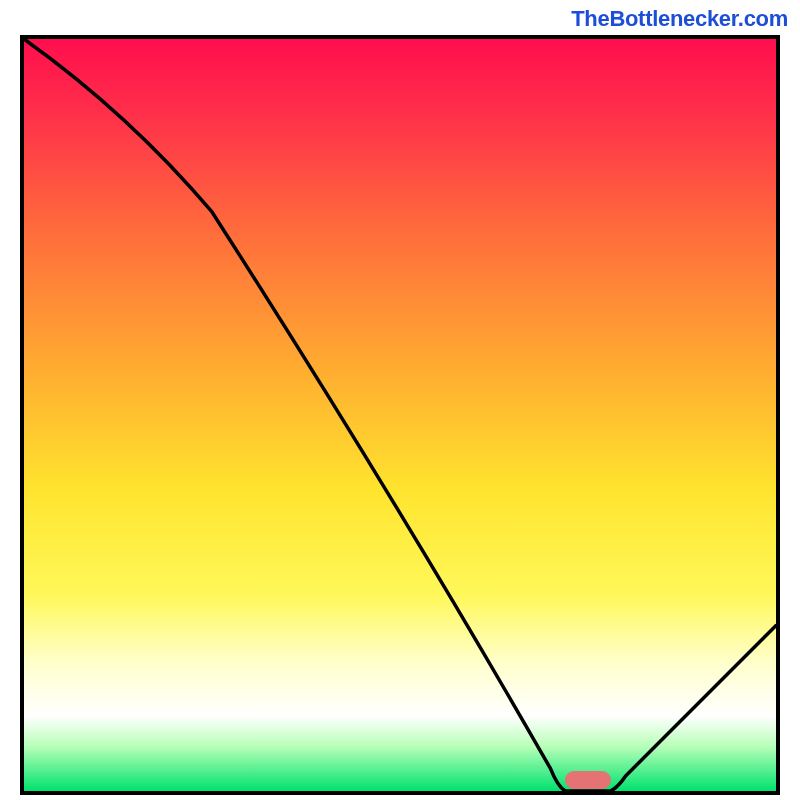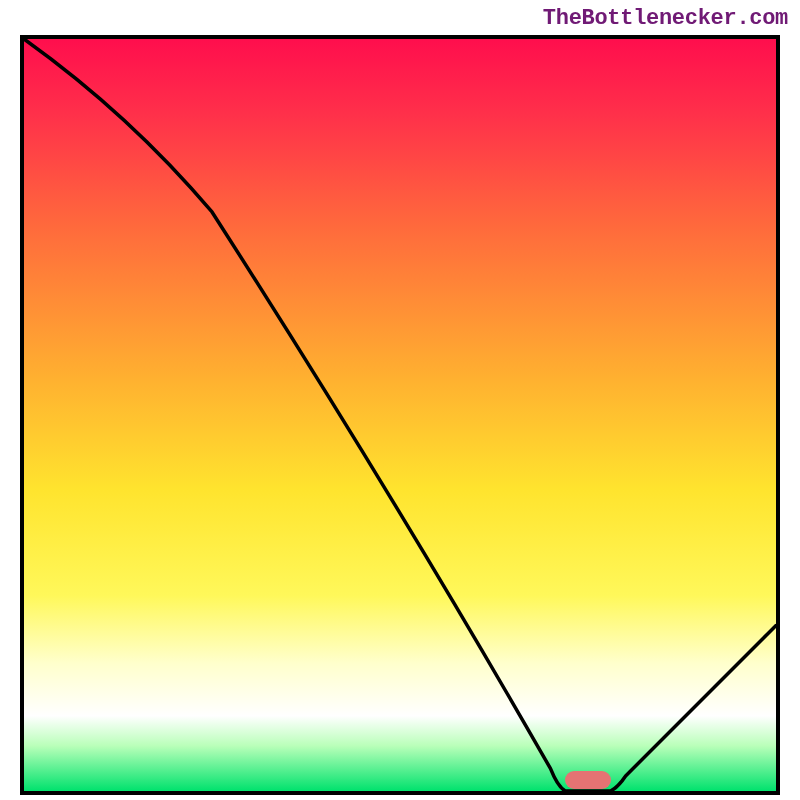--- a/index.html
+++ b/index.html
@@ -15,23 +15,22 @@
     width: 800px;
     height: 800px;
     background: #ffffff;
   }
   .attribution {
     position: absolute;
     top: 6px;
     right: 12px;
     font-size: 22px;
     font-weight: 600;
-    color: #701a75;
+    color: #1d4ed8;
     letter-spacing: -0.3px;
-    font-family: Liberation Mono, monospace;
   }
   .plot-outer {
     position: absolute;
     left: 20px;
     top: 35px;
     width: 760px;
     height: 760px;
     border: 4px solid #000000;
     box-sizing: border-box;
   }

